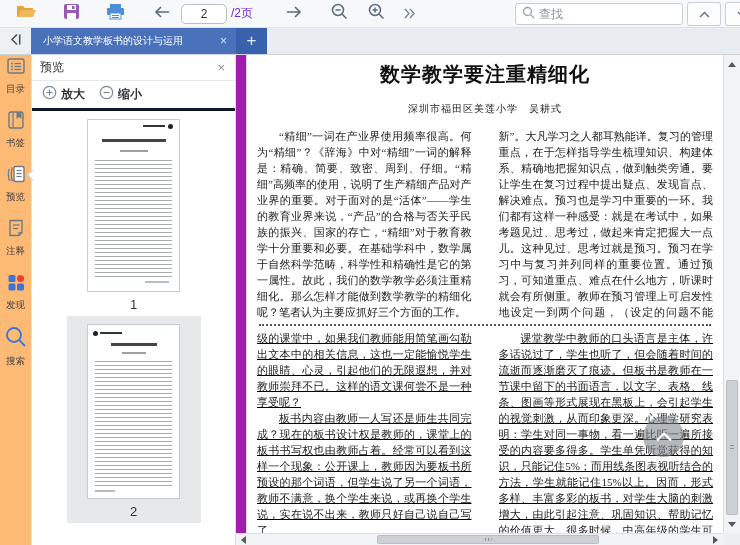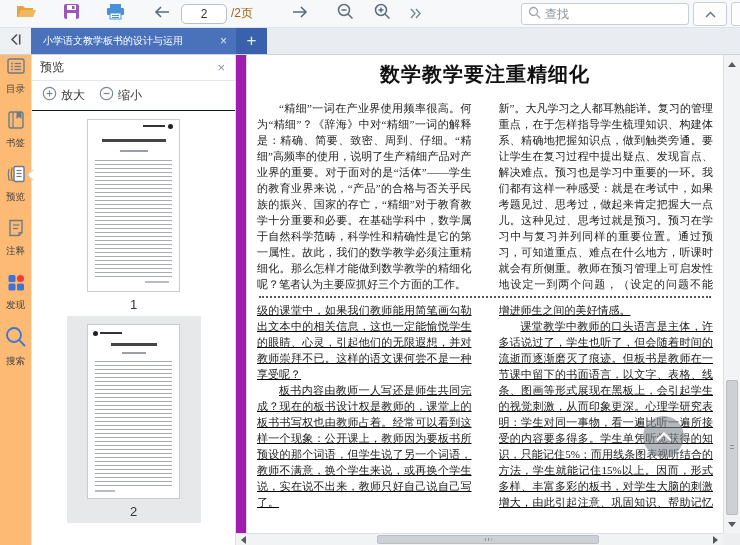--- a/index.html
+++ b/index.html
@@ -10,21 +10,21 @@
   
   .toolbar { position:absolute; left:0; top:0; width:740px; height:28px;
              background:#f6f8fa; border-bottom:1px solid #dfe3e7;
              display:flex; align-items:center; }
   .tb-btn { height:24px; display:flex; align-items:center; justify-content:center;
             padding:0 6px; cursor:pointer; }
   .tb-sep { width:1px; height:16px; background:#d7dbe0; margin:0 8px; }
   .page-input { width:46px; height:20px; border:1px solid #b9c0c8; border-radius:5px;
                 background:#fff; text-align:center; font-size:12px; color:#333;
                 margin:0 4px; font-family:"Liberation Sans", sans-serif; }
-  .page-total { font-size:12px; color:#a16207; margin-right:6px; white-space:nowrap; }
+  .page-total { font-size:12px; color:#6d28d9; margin-right:0; white-space:nowrap; }
   .search-wrap { display:flex; align-items:center; margin-left:58px;padding-left:36px; }
   .search-box { width:168px; height:22px; border:1px solid #c9ced4; border-radius:3px;
                 background:#fff; display:flex; align-items:center; padding:0 6px; }
   .search-box input { border:none; outline:none; flex:1; font-size:12px; color:#333;
                       background:transparent; margin-left:4px;
                       font-family:"Liberation Sans", sans-serif; }
   .search-box input::placeholder { color:#8a939c; }
   .mini-btn { width:34px; height:24px; border:1px solid #c9ced4; border-radius:3px;
               background:#fdfdfe; display:flex; align-items:center; justify-content:center;
               margin-left:4px; color:#6b7580; font-size:11px; cursor:pointer; }
@@ -57,21 +57,21 @@
                 transform:rotate(45deg); }
 
   
   .preview-panel { width:204px; background:#fff; border-right:1px solid #d9dde1;
                    display:flex; flex-direction:column; }
   .pv-header { height:26px; display:flex; align-items:center; padding:0 8px;
                border-bottom:1px solid #e6e9ec; }
   .pv-title { font-size:12px; color:#333; flex:1; }
   .pv-close { color:#8a939c; font-size:13px; cursor:pointer; padding:0 2px; }
   .pv-zoomrow { height:30px; display:flex; align-items:center; padding:0 10px;
-                border-bottom:1px solid #0f172a; gap:4px; }
+                border-bottom:3px solid #0f172a; gap:4px;font-weight:bold; }
   .pv-zoomrow .zlbl { font-size:12px; color:#333; margin-right:10px; cursor:pointer; }
   .pv-thumbs { flex:1; overflow:hidden; display:flex; flex-direction:column; align-items:center; }
   .thumb { width:134px; padding:8px 0 4px 0; display:flex; flex-direction:column;
            align-items:center; cursor:pointer; }
   .thumb.selected { background:#e7e8ea; }
   .thumb-num { font-size:13px; color:#333; margin-top:5px; }
   .mini-page { width:93px; background:#fff; border:1px solid #c8cbcf; position:relative; }
   .mini-page.p1 { height:173px; }
   .mini-page.p2 { height:175px; }
   .mp-dot { position:absolute; width:5px; height:5px; background:#222; border-radius:50%; }
@@ -374,41 +374,41 @@
             <div class="mp-foot" style="left:7px; bottom:6px; width:20px;"></div>
           </div>
           <span class="thumb-num">2</span>
         </div>
       </div>
     </div>
 
     <div class="main">
       <div class="page">
         <div class="doc-title">数学教学要注重精细化</div>
+        <div class="doc-byline">深圳市福田区美莲小学　吴耕式</div>
 
         <div class="cols top">
           <div class="col">
             <p class="ind">“精细”一词在产业界使用频率很高。何为“精细”？《辞海》中对“精细”一词的解释是：精确、简要、致密、周到、仔细。“精细”高频率的使用，说明了生产精细产品对产业界的重要。对于面对的是“活体”——学生的教育业界来说，“产品”的合格与否关乎民族的振兴、国家的存亡，“精细”对于教育教学十分重要和必要。在基础学科中，数学属于自然科学范畴，科学性和精确性是它的第一属性。故此，我们的数学教学必须注重精细化。那么怎样才能做到数学教学的精细化呢？笔者认为主要应抓好三个方面的工作。</p>
 
           </div>
           <div class="col">
             <p>新”。大凡学习之人都耳熟能详。复习的管理重点，在于怎样指导学生梳理知识、构建体系、精确地把握知识点，做到触类旁通。要让学生在复习过程中提出疑点、发现盲点、解决难点。预习也是学习中重要的一环。我们都有这样一种感受：就是在考试中，如果考题见过、思考过，做起来肯定把握大一点儿。这种见过、思考过就是预习。预习在学习中与复习并列同样的重要位置。通过预习，可知道重点、难点在什么地方，听课时就会有所侧重。教师在预习管理上可启发性地设定一到两个问题，（设定的问题不能多）让学生带着问题去预习。因为课堂时间有限，所以在学生的思考管理方面，我们要精细、科学、有范围、有深度地引导，要使学生的思考围绕要学的或已学的知识</p>
           </div>
         </div>
 
         <div class="dotted"></div>
 
         <div class="cols bottom">
           <div class="col">
             <p>级的课堂中，如果我们教师能用简笔画勾勒出文本中的相关信息，这也一定能愉悦学生的眼睛、心灵，引起他们的无限遐想，并对教师崇拜不已。这样的语文课何尝不是一种享受呢？</p>
             <p class="ind">板书内容由教师一人写还是师生共同完成？现在的板书设计权是教师的，课堂上的板书书写权也由教师占着。经常可以看到这样一个现象：公开课上，教师因为要板书所预设的那个词语，但学生说了另一个词语，教师不满意，换个学生来说，或再换个学生说，实在说不出来，教师只好自己说自己写了。</p>
 
           </div>
           <div class="col">
-            <p>增进师生之间的美好情感。</p>
             <p class="ind">课堂教学中教师的口头语言是主体，许多话说过了，学生也听了，但会随着时间的流逝而逐渐磨灭了痕迹。但板书是教师在一节课中留下的书面语言，以文字、表格、线条、图画等形式展现在黑板上，会引起学生的视觉刺激，从而印象更深。心理学研究表明：学生对同一事物，看一遍比听一遍所接受的内容要多得多。学生单凭听觉获得的知识，只能记住5%；而用线条图表视听结合的方法，学生就能记住15%以上。因而，形式多样、丰富多彩的板书，对学生大脑的刺激增大，由此引起注意、巩固知识、帮助记忆的价值更大。很多时候，中高年级的学生可以借助板书来当堂背诵重要的段落或复述课文。</p>
 
           </div>
         </div>
       </div>
 
       <div class="float-top">
         <span>
           <svg width="18" height="11" viewBox="0 0 18 11">
               <path d="M2 9.5 L9 2.5 l7 7" fill="none" stroke="#fff" stroke-width="2.2"></path>

